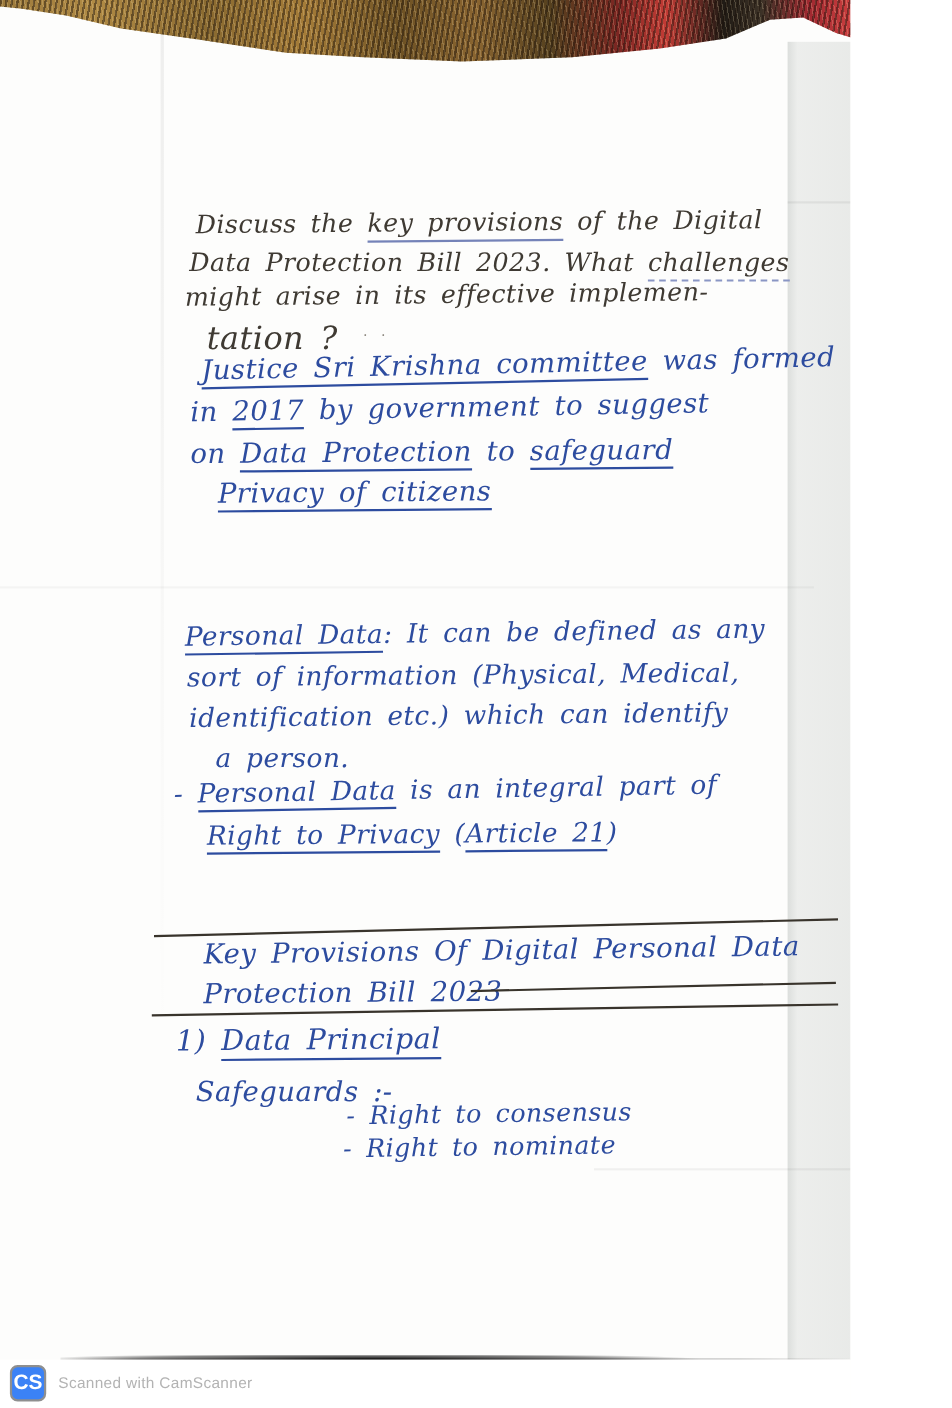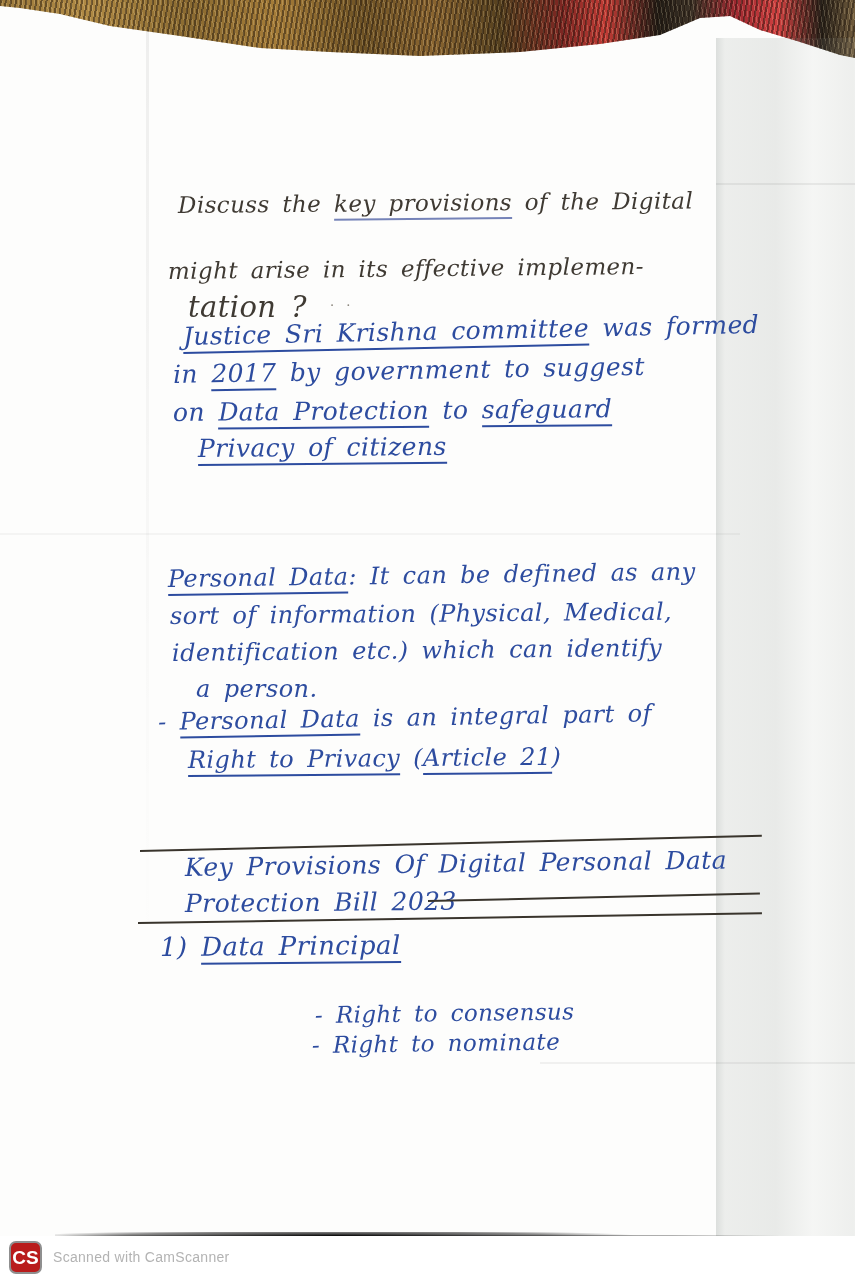--- a/index.html
+++ b/index.html
@@ -1,18 +1,18 @@
 <!DOCTYPE html>
 <html><head>
 <meta charset="utf-8">
 <style>
   html,body { margin:0; padding:0; background:#ffffff; }
   .stage {
-    position:relative; width:855px; height:1280px; overflow:hidden;
-    background:#fdfdfc; font-family:"DejaVu Serif", serif;
+    position:relative; width:761px; height:1280px; overflow:hidden;
+    background:#fdfdfc; font-family:"DejaVu Serif", serif;padding-left:12px;
   }
   
   .fabric {
     position:absolute; left:0; top:0; width:865px; height:62px;
     background:
       repeating-linear-gradient(100deg, rgba(25,15,8,0.45) 0 2px, rgba(0,0,0,0) 2px 5px),
       repeating-linear-gradient(80deg, rgba(255,235,190,0.20) 0 1px, rgba(0,0,0,0) 1px 4px),
       linear-gradient(90deg,#9c7a3c 0%,#b08a44 10%,#8a6a30 22%,#a57c38 32%,#6e5224 42%,
         #8a6530 50%,#55401e 58%,#7d2622 65%,#c33b35 70%,#201b15 76%,#3c3227 80%,
         #a02830 85%,#d04040 90%,#262019 95%,#8a7048 100%);
@@ -53,21 +53,21 @@
   .edge-shadow-line {
     position:absolute; left:60px; top:1235px; width:720px; height:1px;
     background:linear-gradient(90deg, rgba(0,0,0,0), rgba(60,60,60,0.45) 15%,
       rgba(40,40,40,0.55) 50%, rgba(60,60,60,0.4) 85%, rgba(0,0,0,0));
   }
 
   
   .wm-bar { position:absolute; left:0; bottom:0; width:865px; height:44px; background:#ffffff; }
   .wm-logo {
     position:absolute; left:9px; top:5px; width:33px; height:33px;
-    background:#b91c1c; border:2px solid #8f8f8f; border-radius:7px; box-sizing:border-box;
+    background:#3b82f6; border:2px solid #8f8f8f; border-radius:7px; box-sizing:border-box;
     color:#ffffff; font-family:"Liberation Sans", sans-serif; font-weight:bold; font-size:19px;
     display:flex; align-items:center; justify-content:center;
   }
   .wm-text {
     position:absolute; left:53px; top:13px; color:#b3b3b3;
     font-family:"Liberation Sans", sans-serif; font-size:14px; letter-spacing:0.3px;
   }
   .stray { position:absolute; color:#8a857c; font-size:13px; letter-spacing:4px; }
 </style>
 </head>
@@ -76,20 +76,21 @@
 <div class="stage">
 
   <div class="fabric"></div>
   <div class="fold-right"></div>
   <div class="crease-v"></div>
   <div class="crease-h1"></div>
   <div class="crease-h2"></div>
   <div class="crease-h3"></div>
 
   <div class="hw dark" style="left:178px; top:192px; font-size:23px; transform:rotate(-0.5deg);"><span>Discuss the </span><span class="u-lite">key provisions</span><span> of the Digital</span></div>
+  <div class="hw dark" style="left:172px; top:226px; font-size:23px;"><span>Data Protection Bill 2023. What </span><span class="u-dash">challenges</span></div>
   <div class="hw dark" style="left:168px; top:258px; font-size:23px; transform:rotate(-0.6deg);">might arise in its effective implemen-</div>
   <div class="hw dark" style="left:188px; top:290px; font-size:29px;">tation ?</div>
   <div class="stray" style="left:330px; top:298px;">· ·</div>
 
   <div class="hw blue" style="left:183px; top:322px; font-size:25px; transform:rotate(-1.2deg);"><span class="u">Justice Sri Krishna committee</span><span> was formed</span></div>
   <div class="hw blue" style="left:173px; top:360px; font-size:25px; transform:rotate(-1deg);"><span>in </span><span class="u">2017</span><span> by government to suggest</span></div>
   <div class="hw blue" style="left:173px; top:398px; font-size:25px; transform:rotate(-0.5deg);"><span>on </span><span class="u">Data Protection</span><span> to </span><span class="u">safeguard</span></div>
   <div class="hw blue" style="left:198px; top:434px; font-size:25px; transform:rotate(-0.5deg);"><span class="u">Privacy of citizens</span></div>
 
   <div class="hw blue" style="left:168px; top:565px; font-size:24px; transform:rotate(-0.8deg);"><span class="u">Personal Data</span><span>: It can be defined as any</span></div>
@@ -100,20 +101,21 @@
   <div class="hw blue" style="left:158px; top:708px; font-size:24px; transform:rotate(-1deg);"><span>- </span><span class="u">Personal Data</span><span> is an integral part of</span></div>
   <div class="hw blue" style="left:188px; top:746px; font-size:24px; transform:rotate(-0.5deg);"><span class="u">Right to Privacy</span><span> (</span><span class="u">Article 21</span><span>)</span></div>
 
   <div class="rule" style="left:140px; top:850px; width:622px; transform:rotate(-1.4deg);"></div>
   <div class="hw blue" style="left:185px; top:853px; font-size:25px; transform:rotate(-0.8deg);">Key Provisions Of Digital Personal Data</div>
   <div class="hw blue" style="left:185px; top:889px; font-size:25px; transform:rotate(-0.5deg);">Protection Bill 2023</div>
   <div class="rule" style="left:428px; top:900px; width:332px; transform:rotate(-1.3deg);"></div>
   <div class="rule" style="left:138px; top:922px; width:624px; transform:rotate(-0.9deg);"></div>
 
   <div class="hw blue" style="left:160px; top:932px; font-size:26px; transform:rotate(-0.5deg);"><span>1) </span><span class="u">Data Principal</span></div>
+  <div class="hw blue" style="left:178px; top:978px; font-size:25px;">Safeguards :-</div>
   <div class="hw blue" style="left:315px; top:1002px; font-size:23px; transform:rotate(-0.8deg);">- Right to consensus</div>
   <div class="hw blue" style="left:312px; top:1032px; font-size:23px; transform:rotate(-0.8deg);">- Right to nominate</div>
 
   <div class="edge-shadow-line"></div>
   <div class="edge-shadow"></div>
 
   <div class="wm-bar">
     <div class="wm-logo">CS</div>
     <div class="wm-text">Scanned with CamScanner</div>
   </div>

